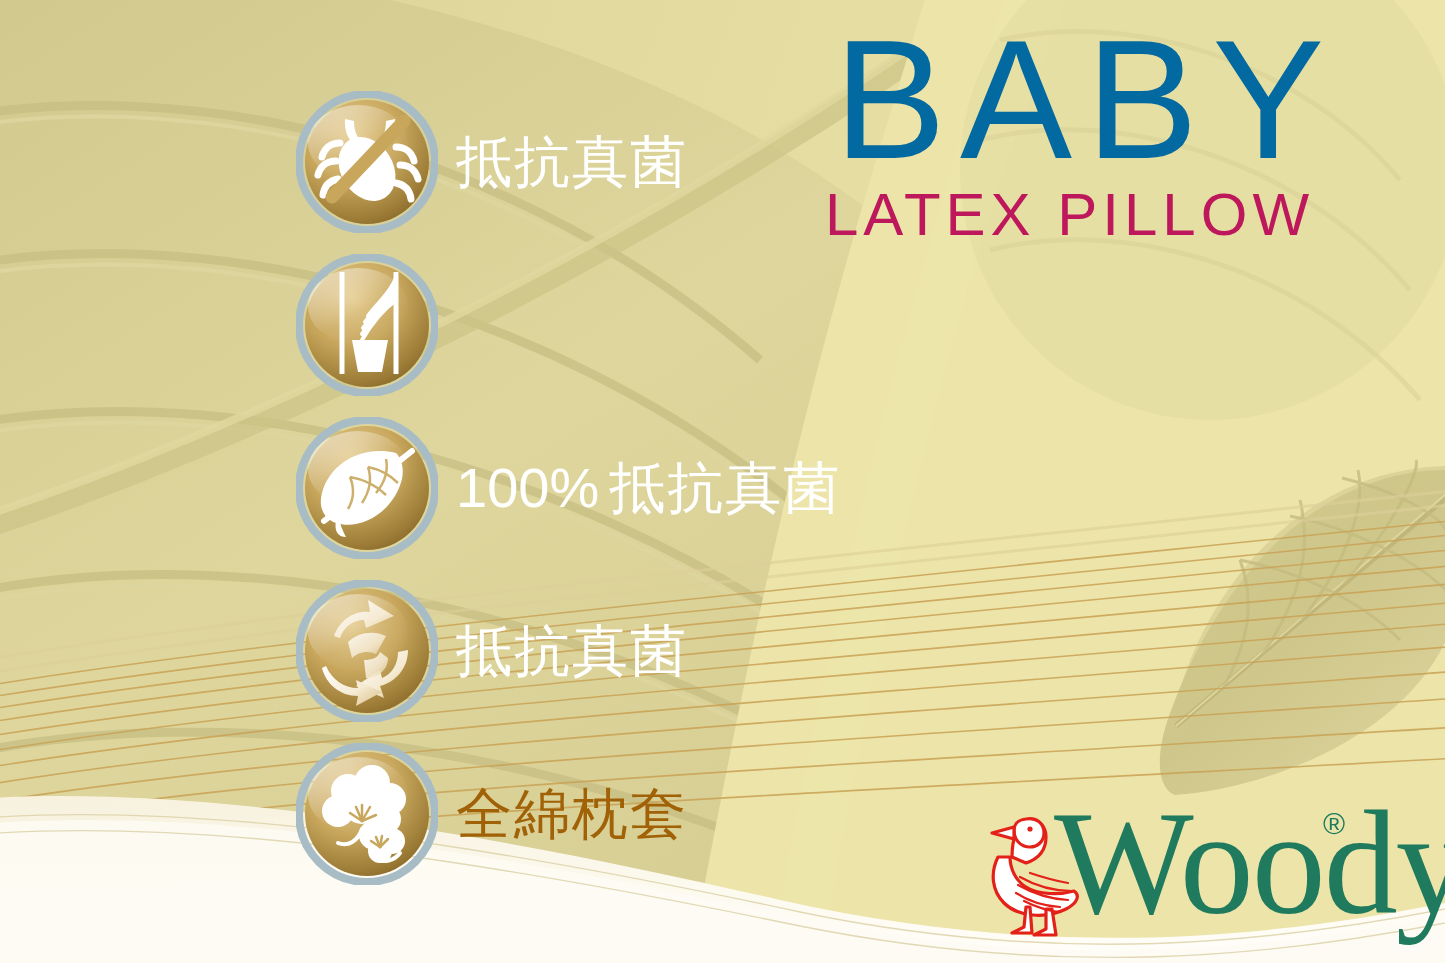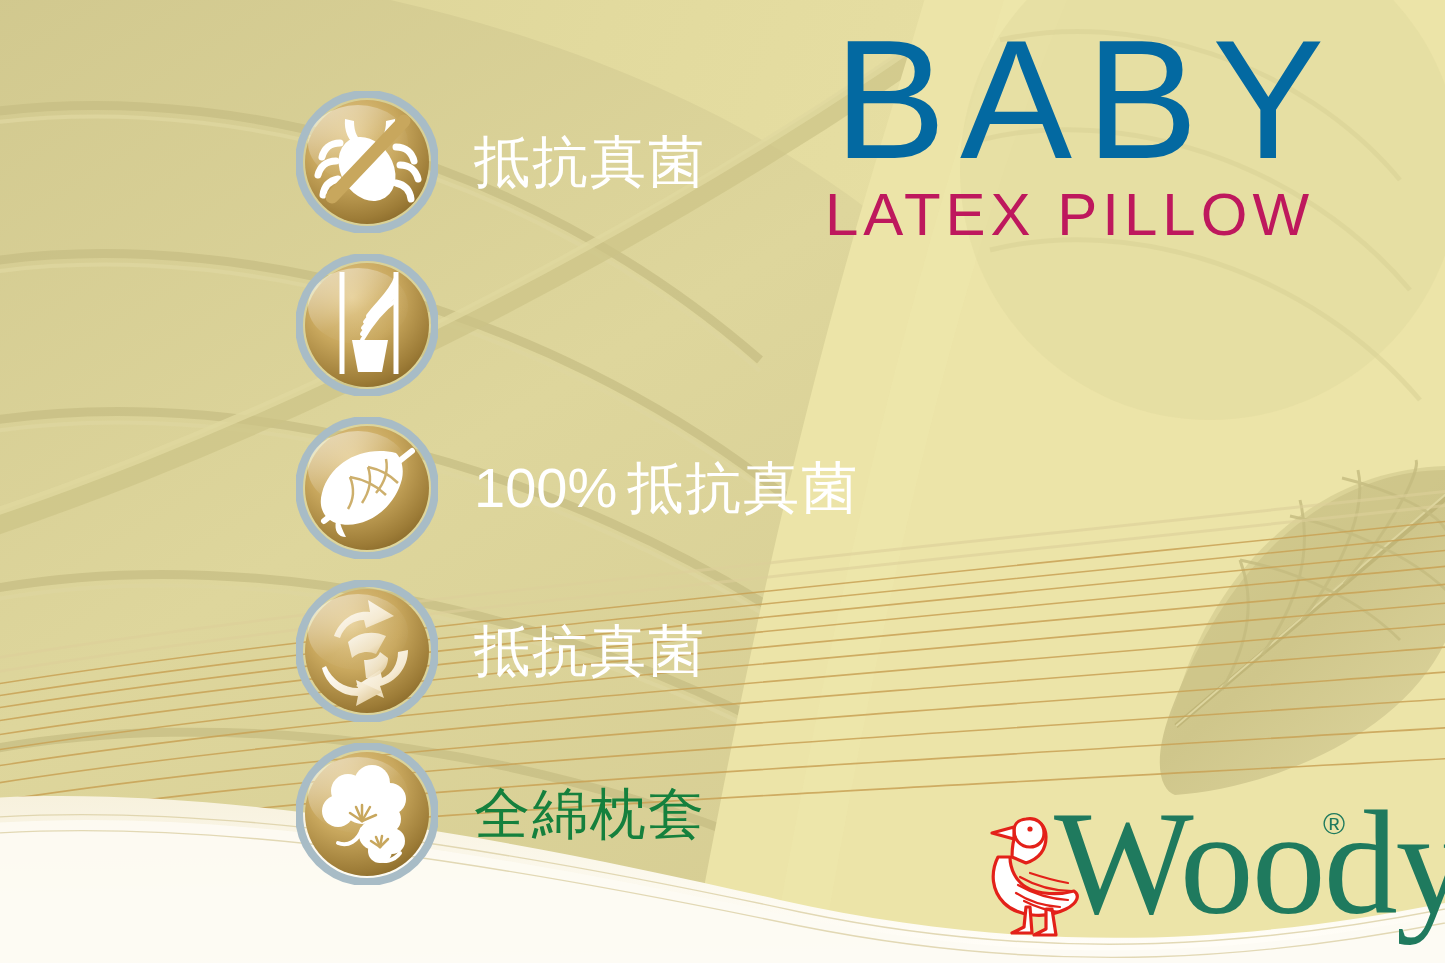--- a/index.html
+++ b/index.html
@@ -25,29 +25,29 @@
     align-items:center;
     height:163px;
   }
   .badge{
     position:relative;
     width:142px;height:142px;
     flex:0 0 142px;
   }
   .badge svg{display:block;width:142px;height:142px;}
   .feature-label{
-    margin-left:36px;
+    margin-left:18px;
     font-size:56px;
     line-height:1;
     letter-spacing:2px;
     color:#ffffff;
     white-space:nowrap;
     font-weight:400;
   }
-  .feature-label.gold{color:#15803d;}
+  .feature-label.gold{color:#a16207;}
   .feature-label .pct{letter-spacing:0px;padding-right:10px;}
 
   
   #title-block{
     position:absolute;
     left:820px; top:18px;
     width:470px;
     text-align:center;
   }
   #brand-title{

